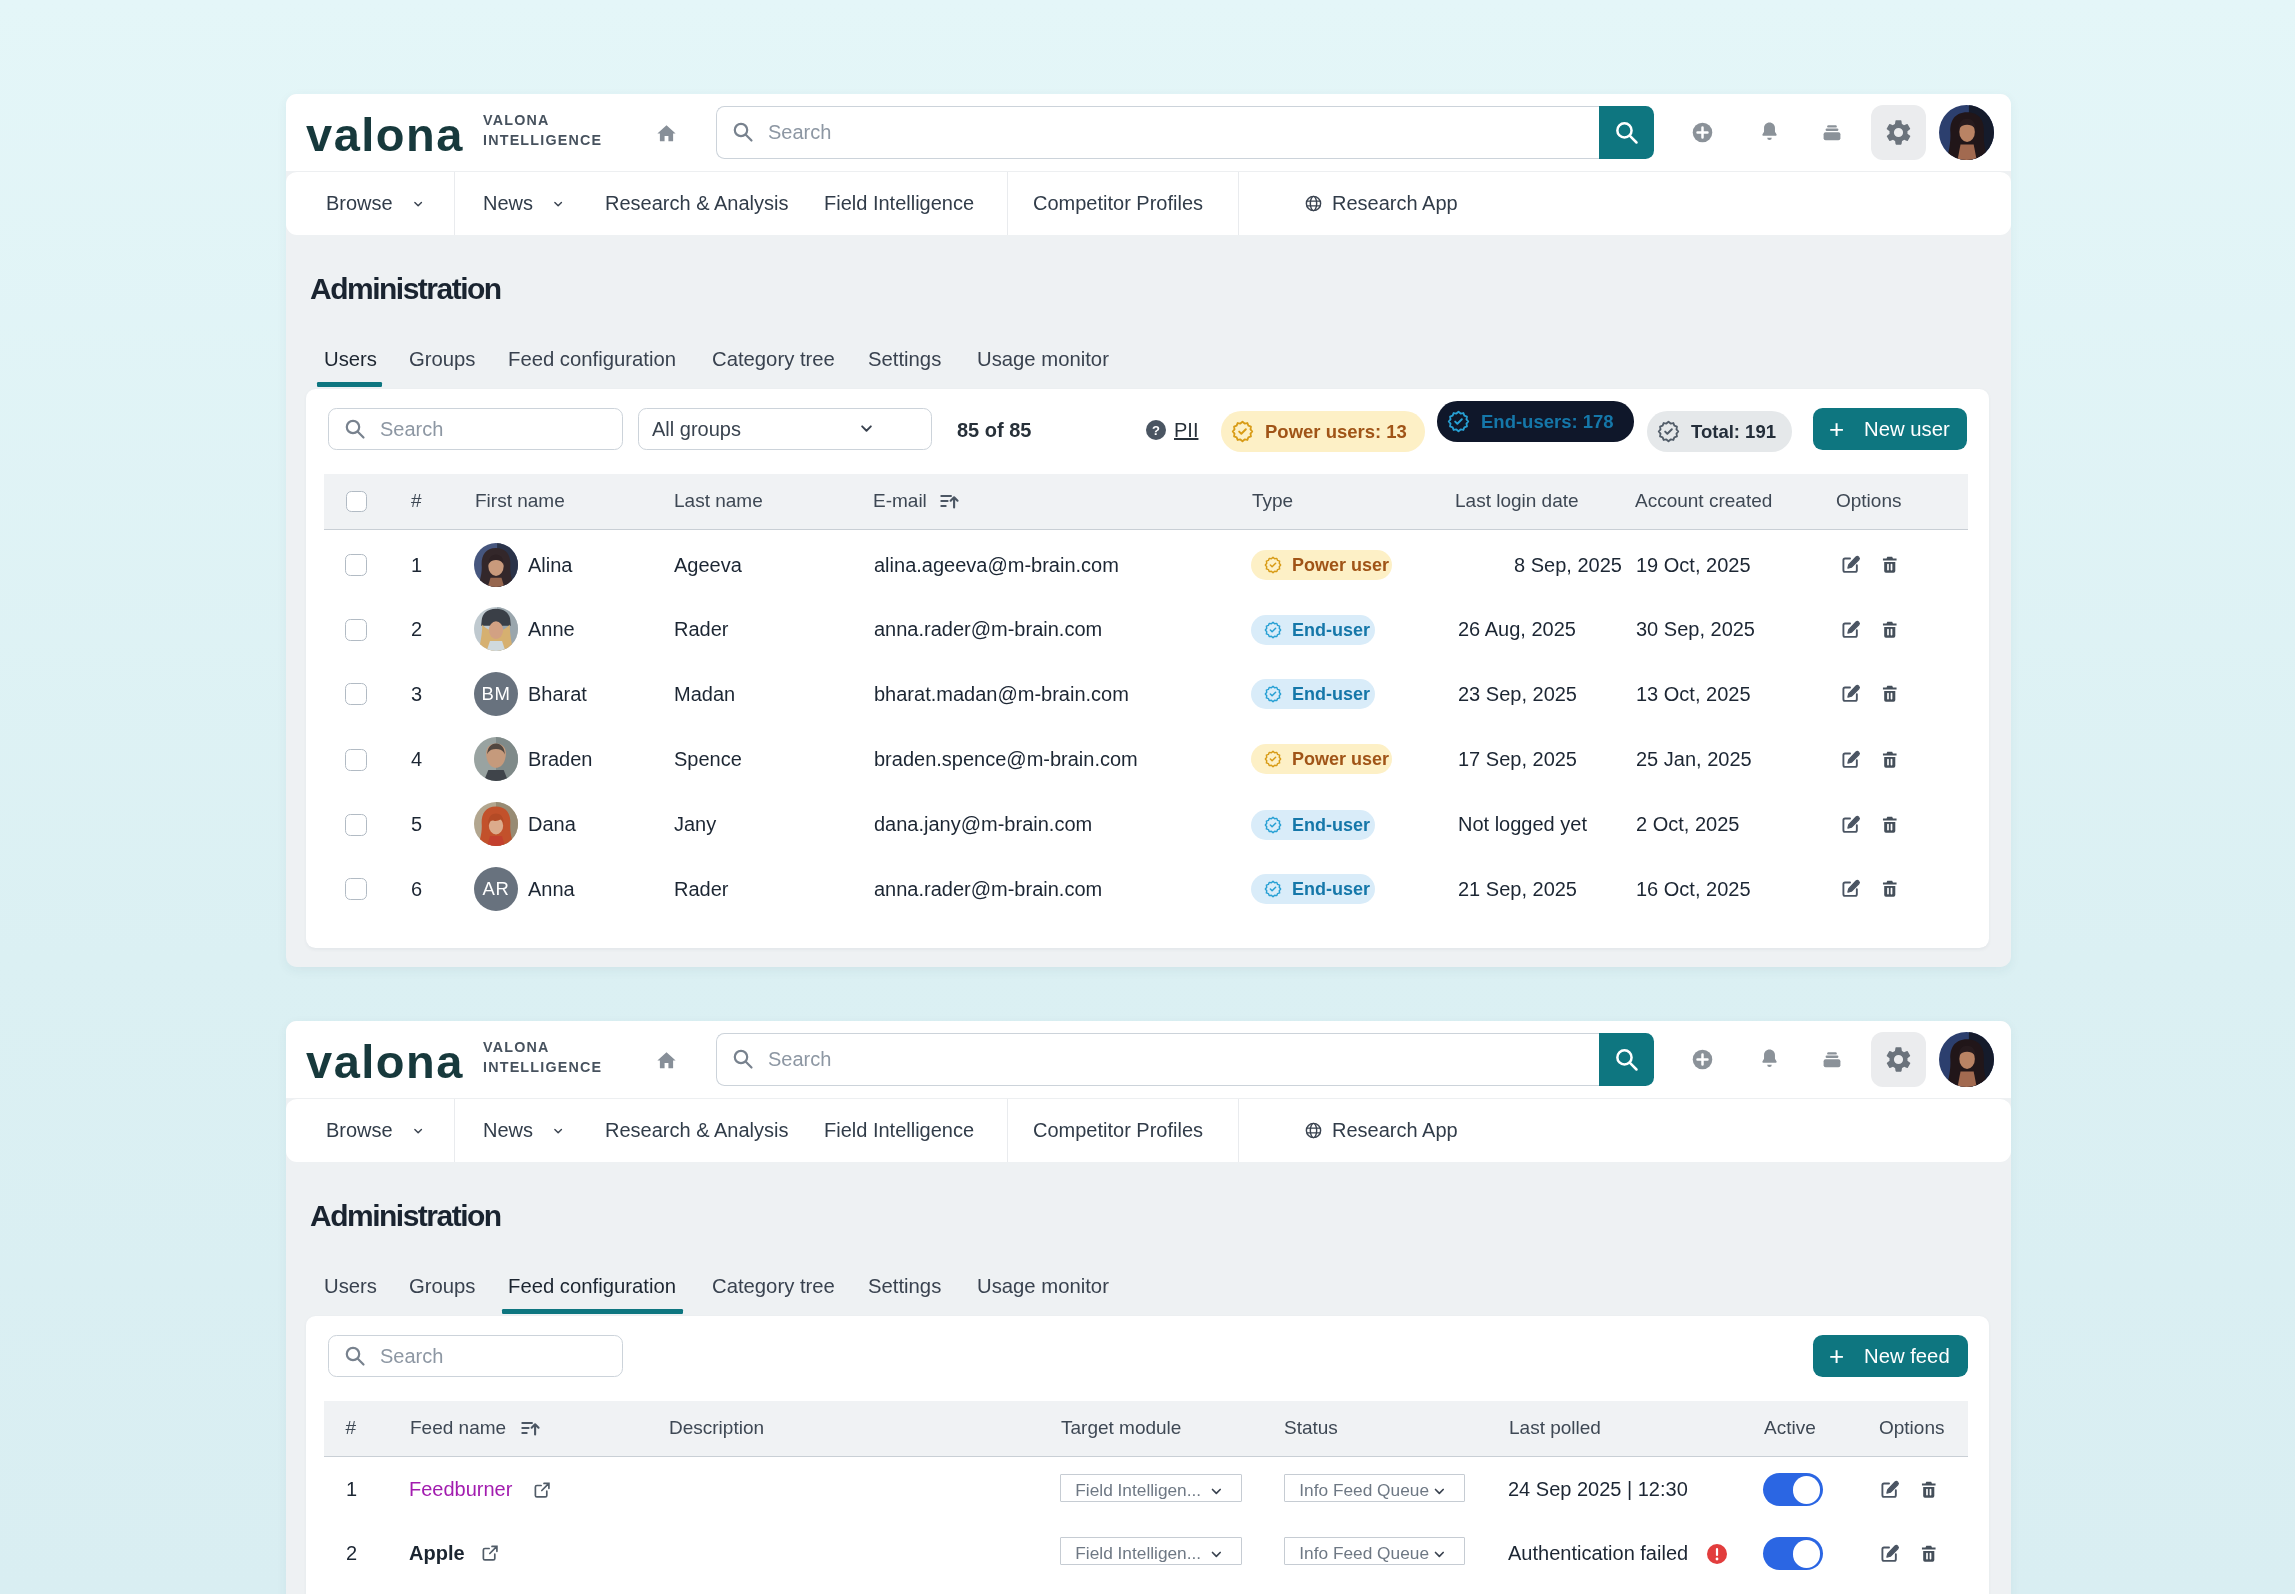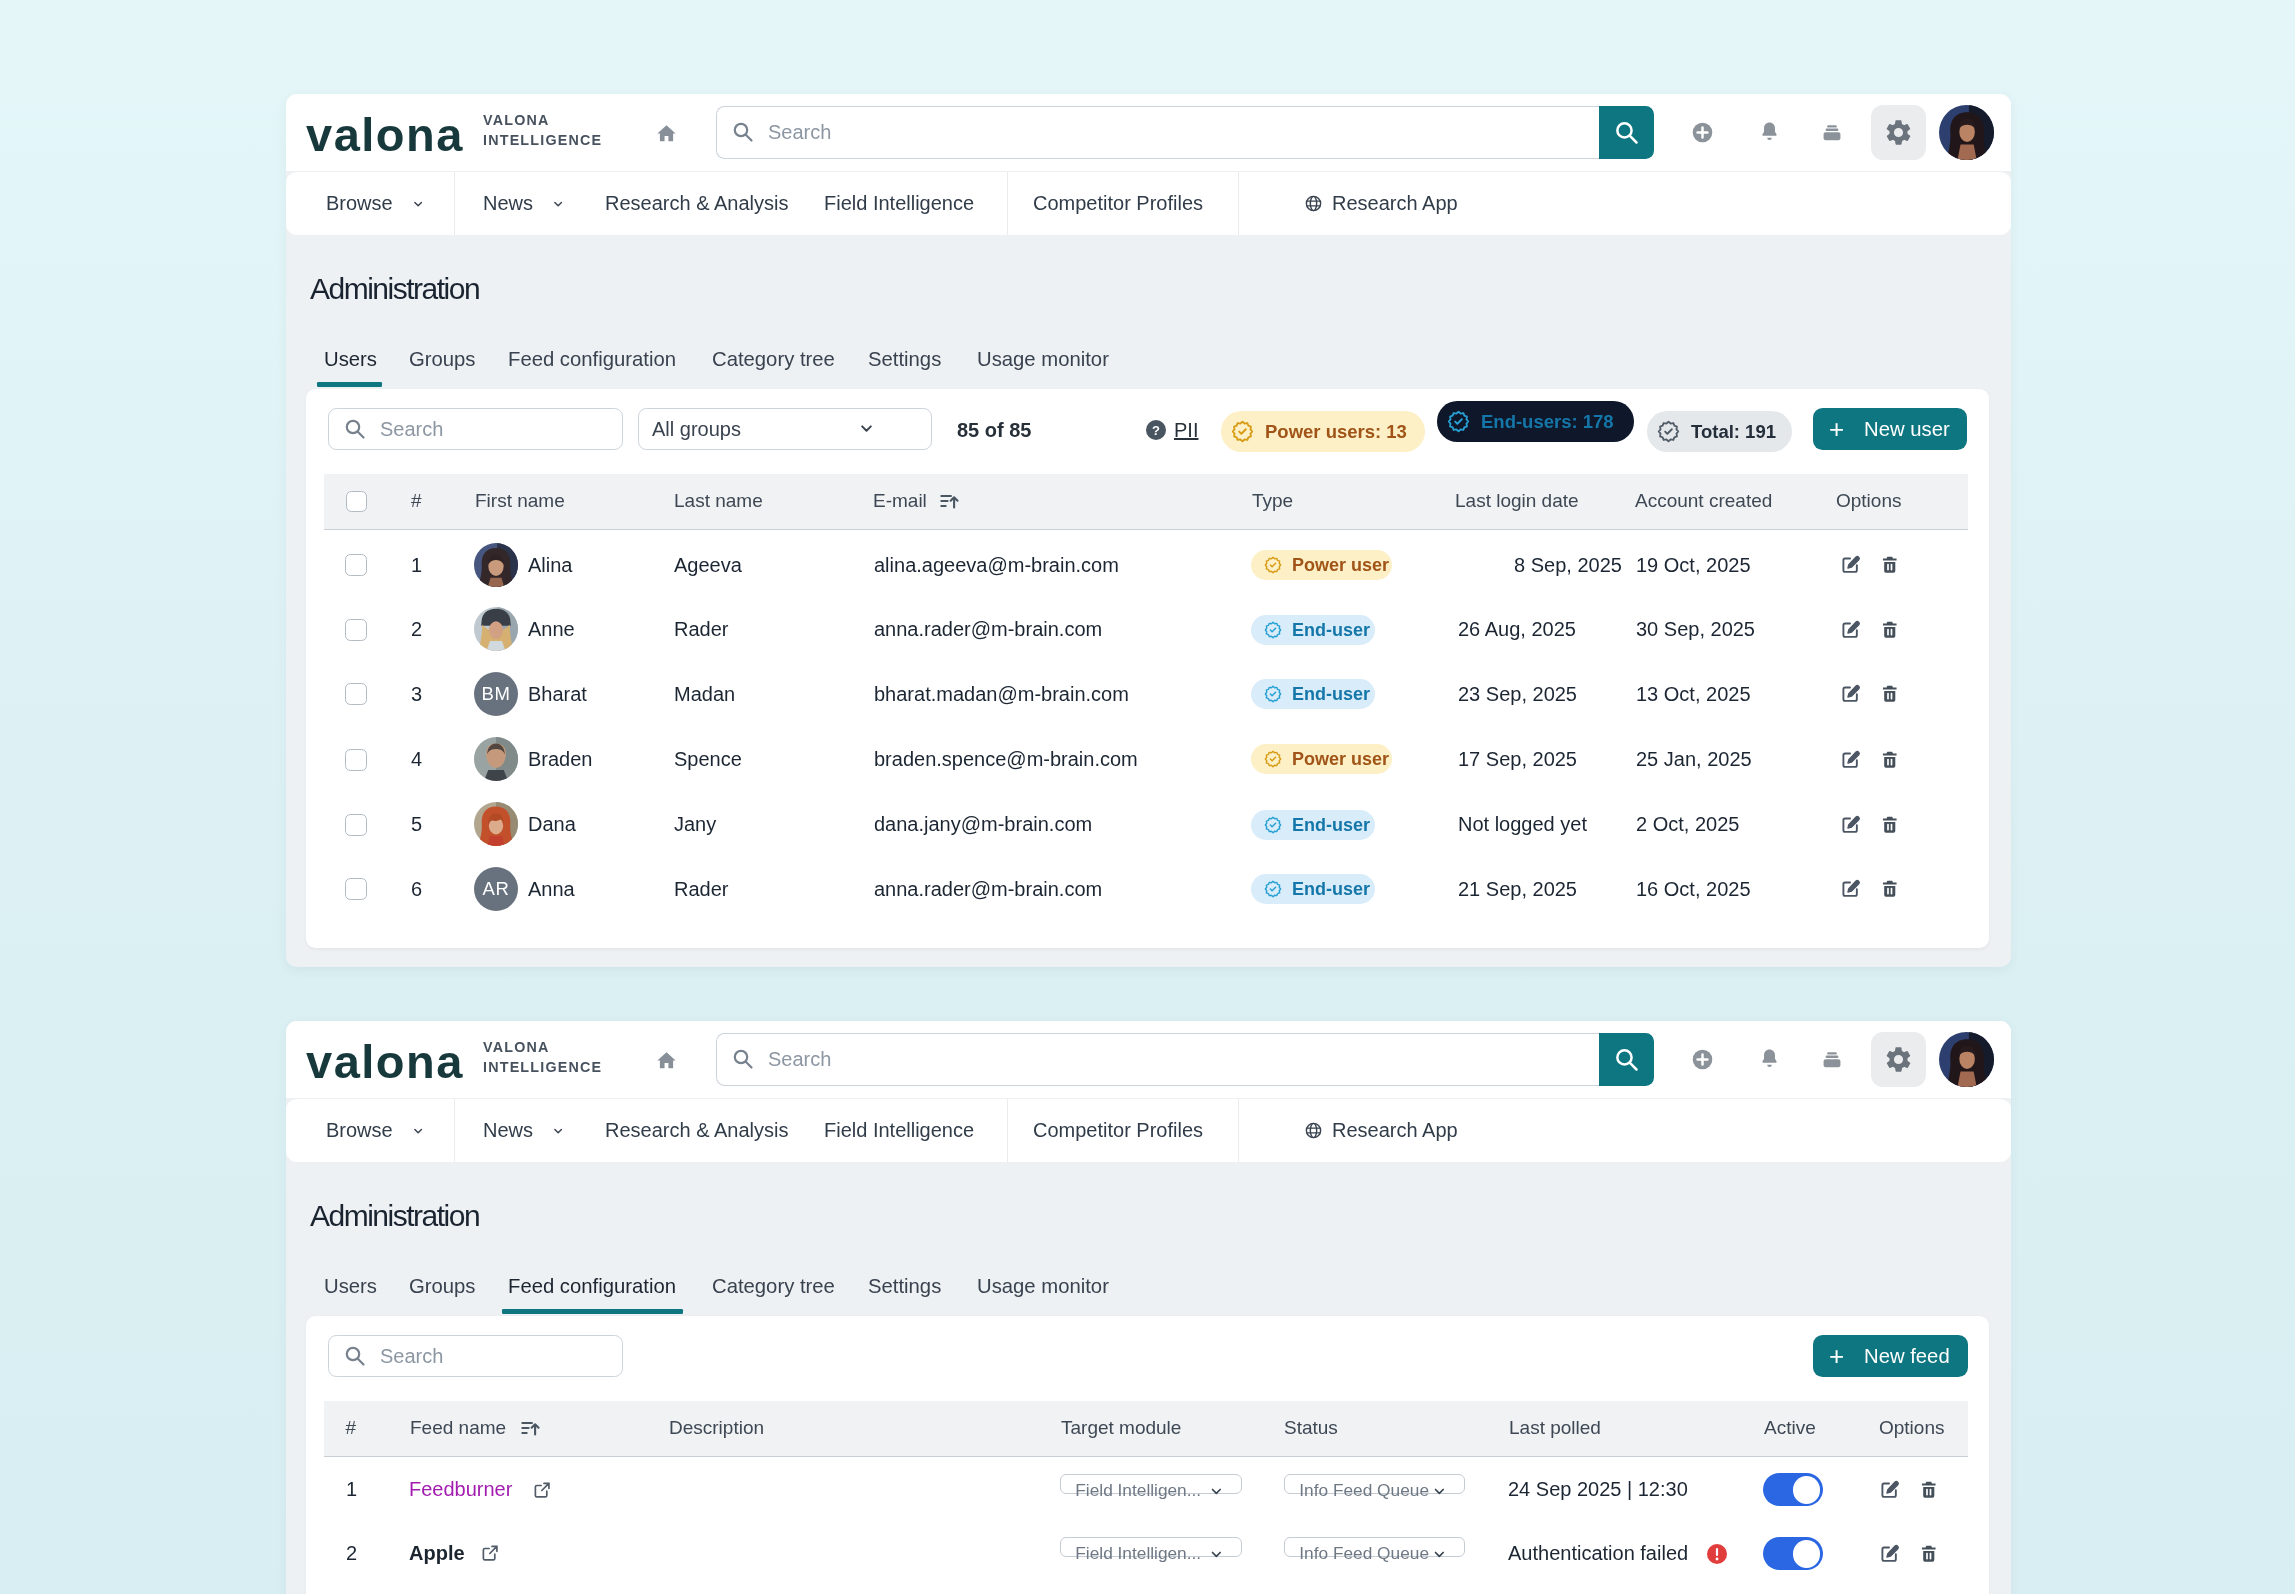--- a/index.html
+++ b/index.html
@@ -13,38 +13,38 @@
   .nav { position:absolute; top:77px; left:0; width:100%; height:64px; background:#fff; border-top:1.2px solid #edeff1;border-radius:11px; }
   .navdiv { position:absolute; top:0; width:1.2px; height:63px; background:#e9ebee; }
   .navtxt { position:absolute; top:0; height:63px; line-height:63px; font-size:20px; color:#313c49; white-space:nowrap; }
   .logo { position:absolute; left:20px; top:12.6px; font-size:47px; font-weight:bold; letter-spacing:1.5px; color:#17393c; }
   .logosub { position:absolute; left:197px; top:15.5px; font-size:14.3px; line-height:20px; font-weight:bold; color:#47525e; letter-spacing:1.2px; }
   .chev { position:absolute; width:14.3px; height:14.3px; }
   .srchbox { position:absolute; left:430px; top:12px; width:883px; height:53px; border:1.2px solid #ccd3da; border-radius:8.4px 0 0 8.4px; border-right:none; background:#fff; }
   .srchbtn { position:absolute; left:1313px; top:12px; width:55px; height:53px; background:#0e7680; border-radius:0 8.4px 8.4px 0; }
   .gearbtn { position:absolute; left:1585px; top:10.8px; width:55px; height:55px; background:#ebecee; border-radius:12px; }
   .avatar { position:absolute; left:1653px; top:10.8px; width:55px; height:55px; border-radius:50%; overflow:hidden; }
-  .h1 { position:absolute; left:24px; top:181px; font-size:30px; font-weight:normal; letter-spacing:-1.5px; color:#1a2430; }
+  .h1 { position:absolute; left:24px; top:181px; font-size:30px; font-weight:bold; letter-spacing:-1.5px; color:#1a2430; }
   .tab { position:absolute; top:244px; height:42px; line-height:42px; font-size:20.3px; color:#39424f; white-space:nowrap; }
   .tab.act { color:#1c2530; }
   .tabline { position:absolute; top:288px; height:5.4px; background:#0e7680; border-radius:1.2px; }
   .card { position:absolute; left:20px; top:295px; width:1683px; background:#fff; border-radius:9.6px; box-shadow:0 1.2px 3.6px rgba(40,60,70,.05); }
   .input { position:absolute; border:1.2px solid #ccd3da; border-radius:8.4px; background:#fff; height:42px; }
   .ph { position:absolute; top:0; height:38px; line-height:38px; font-size:20px; color:#8d97a3; }
   .seltxt { position:absolute; top:0; height:38px; line-height:38px; font-size:20px; color:#39434f; }
   .pill { position:absolute; height:41px; border-radius:20.3px; font-size:18.5px; font-weight:bold; line-height:41px; white-space:nowrap; }
   .btn { position:absolute; background:#0e7680; border-radius:9.6px; color:#fff; font-size:20.3px; text-align:center; }
   .thead { position:absolute; left:304px; width:1644px; height:56px; background:#f0f2f4; border-bottom:1.8px solid #c9cfd5; }
   .th { position:absolute; top:0; height:54px; line-height:54px; font-size:19px; color:#3e4854; white-space:nowrap; }
   .cell { position:absolute; font-size:20px; color:#1c2633; white-space:nowrap; }
   .cb { position:absolute; width:21.5px; height:21.5px; border:1.8px solid #b2bbc4; border-radius:5.4px; background:#fff; }
   .rowpill { position:absolute; height:30px; border-radius:15px; font-size:18px; font-weight:bold; line-height:30px; }
   .avs { position:absolute; width:44px; height:44px; border-radius:50%; overflow:hidden; }
   .avinit { position:absolute; width:44px; height:44px; border-radius:50%; background:#68727e; color:#fff; font-size:18.5px; text-align:center; line-height:44px; letter-spacing:0.6px; }
-  .selbox { position:absolute; width:182px; height:20px; border:1.2px solid #c6ccd3; border-radius:6px; background:#fff; }
+  .selbox { position:absolute; width:182px; height:28px; border:1.2px solid #c6ccd3; border-radius:1px; background:#fff; }
   .selbox .t { position:absolute; left:14.3px; top:0; height:30px; line-height:30px; font-size:17.3px; color:#6e7884; white-space:nowrap; }
   .toggle { position:absolute; width:60px; height:33px; background:#2b66e3; border-radius:16.7px; }
   .toggle::after { content:""; position:absolute; right:3px; top:3px; width:27.5px; height:27.5px; border-radius:50%; background:#fff; }
   svg { display:block; }
 </style>
 </head>
 <body>
 <svg width="0" height="0" style="position:absolute">
 <defs>
 <g id="i-home">

